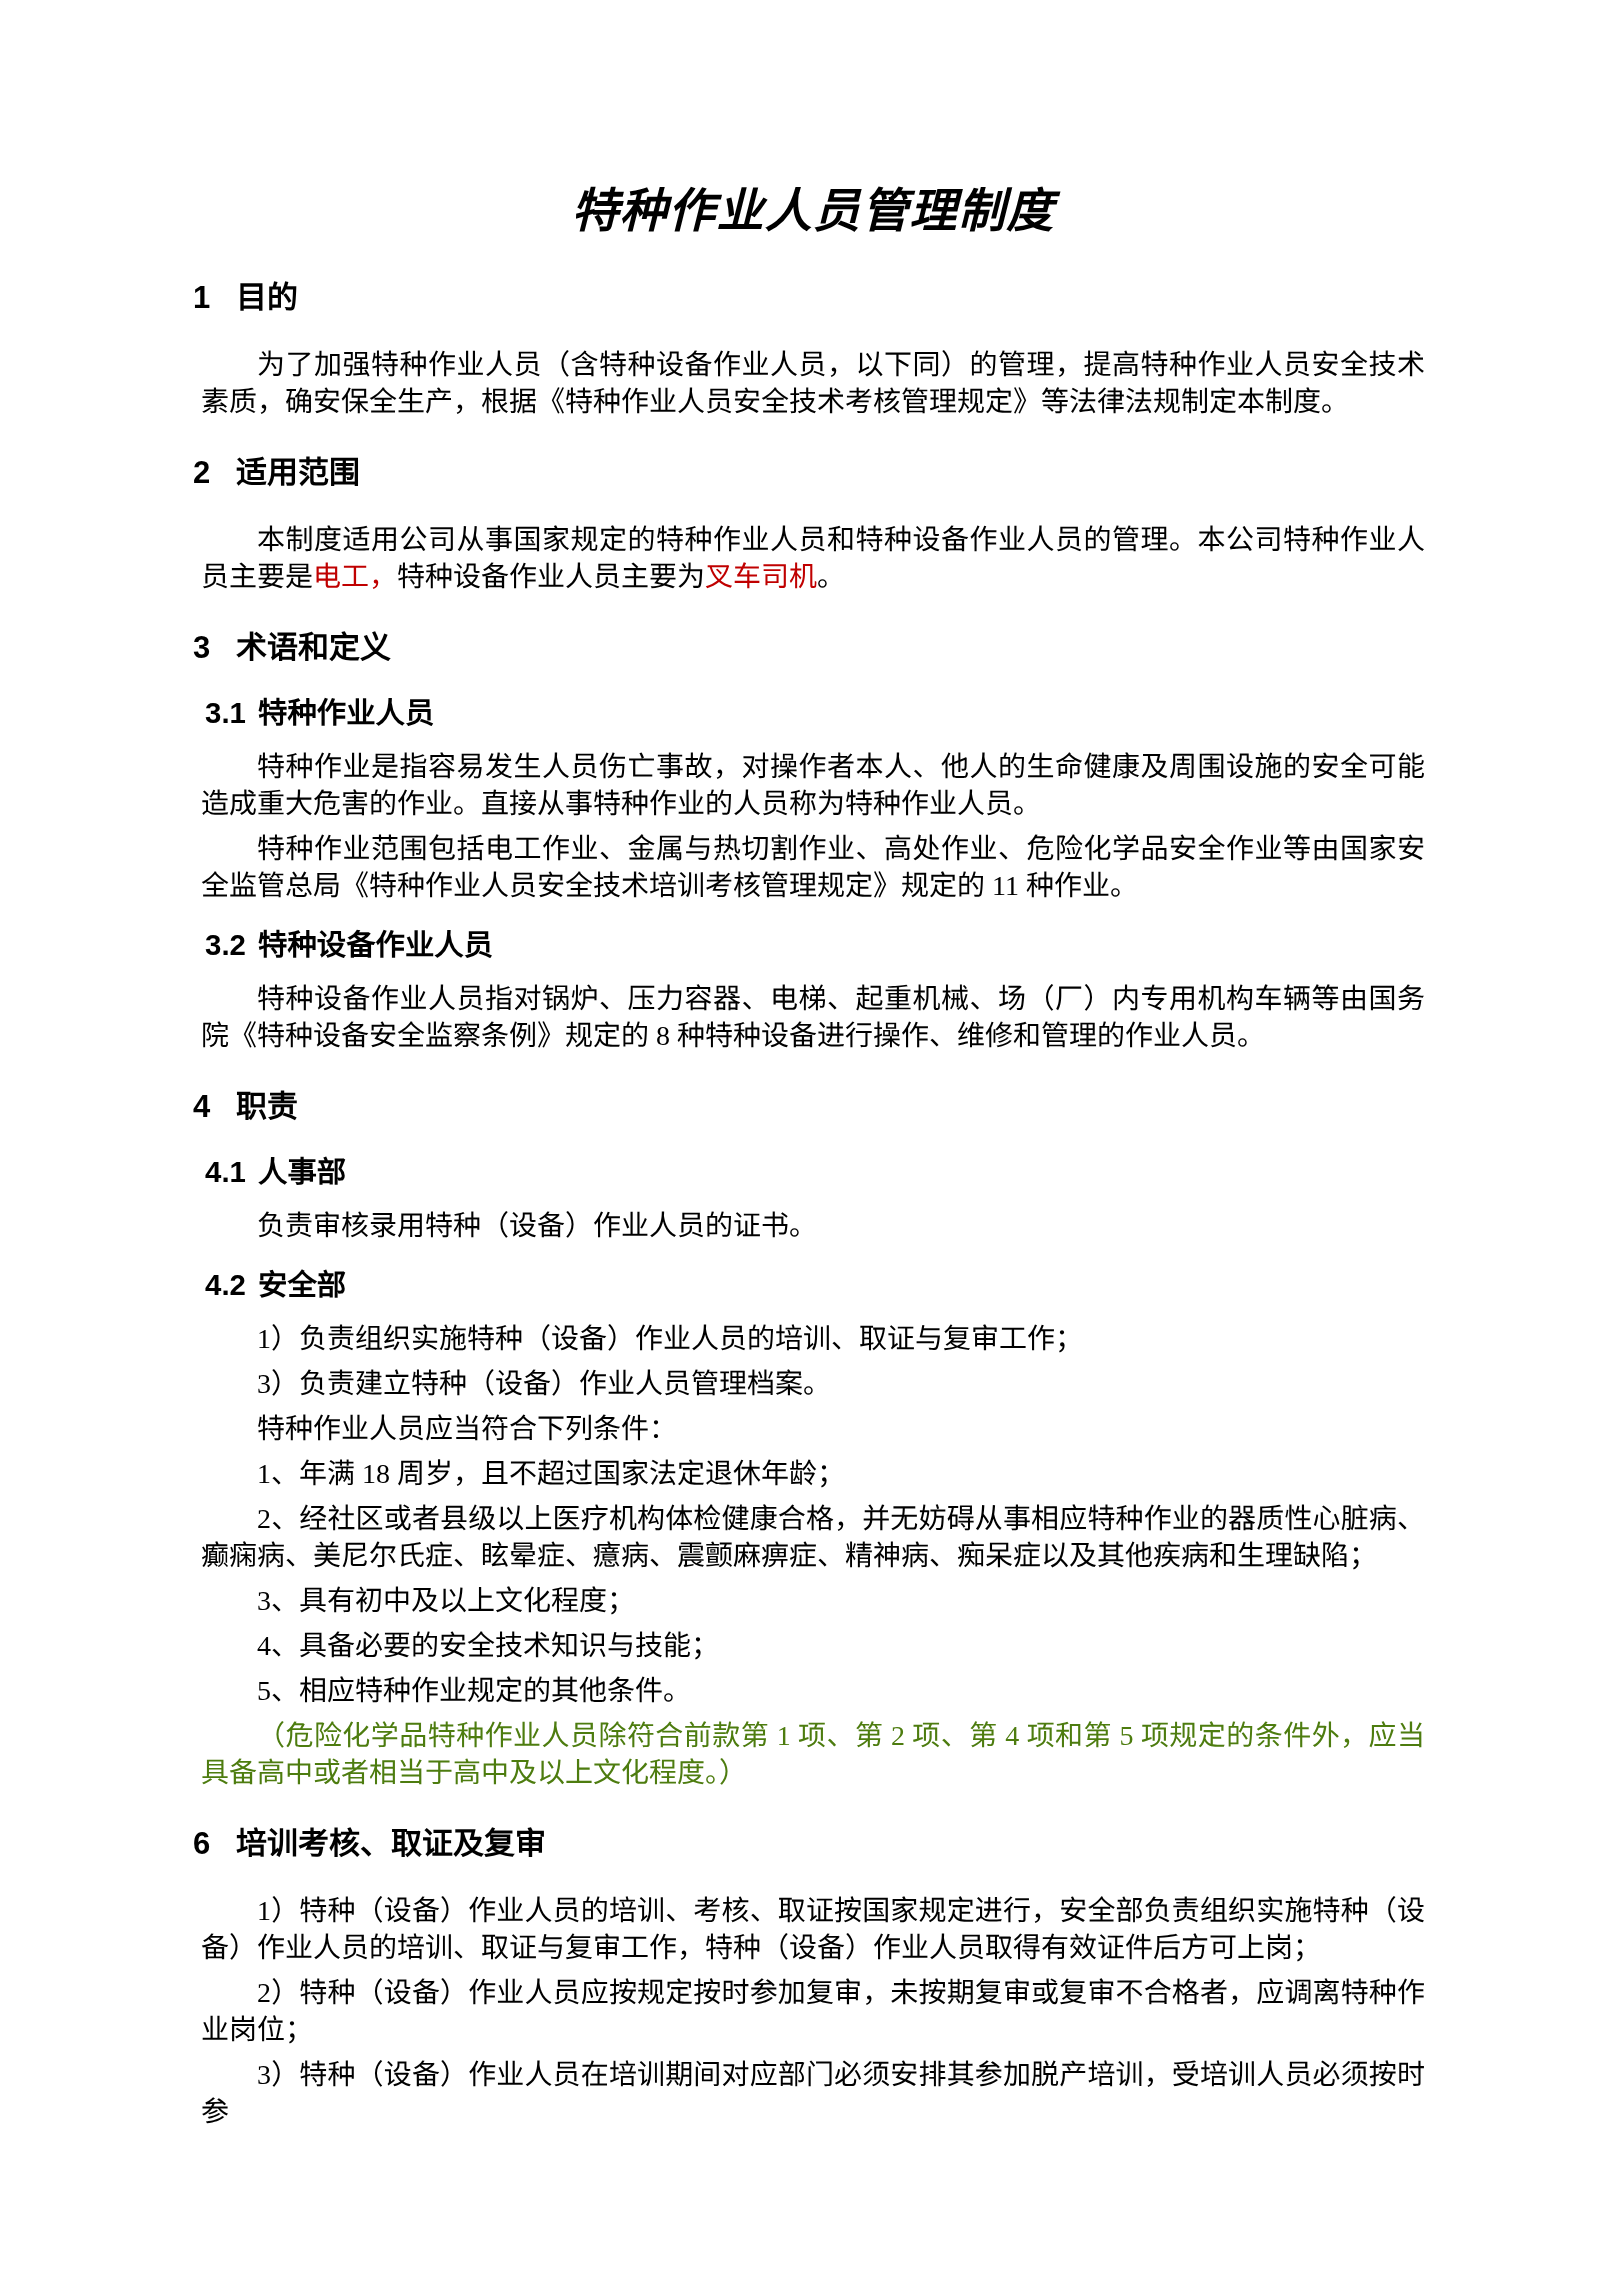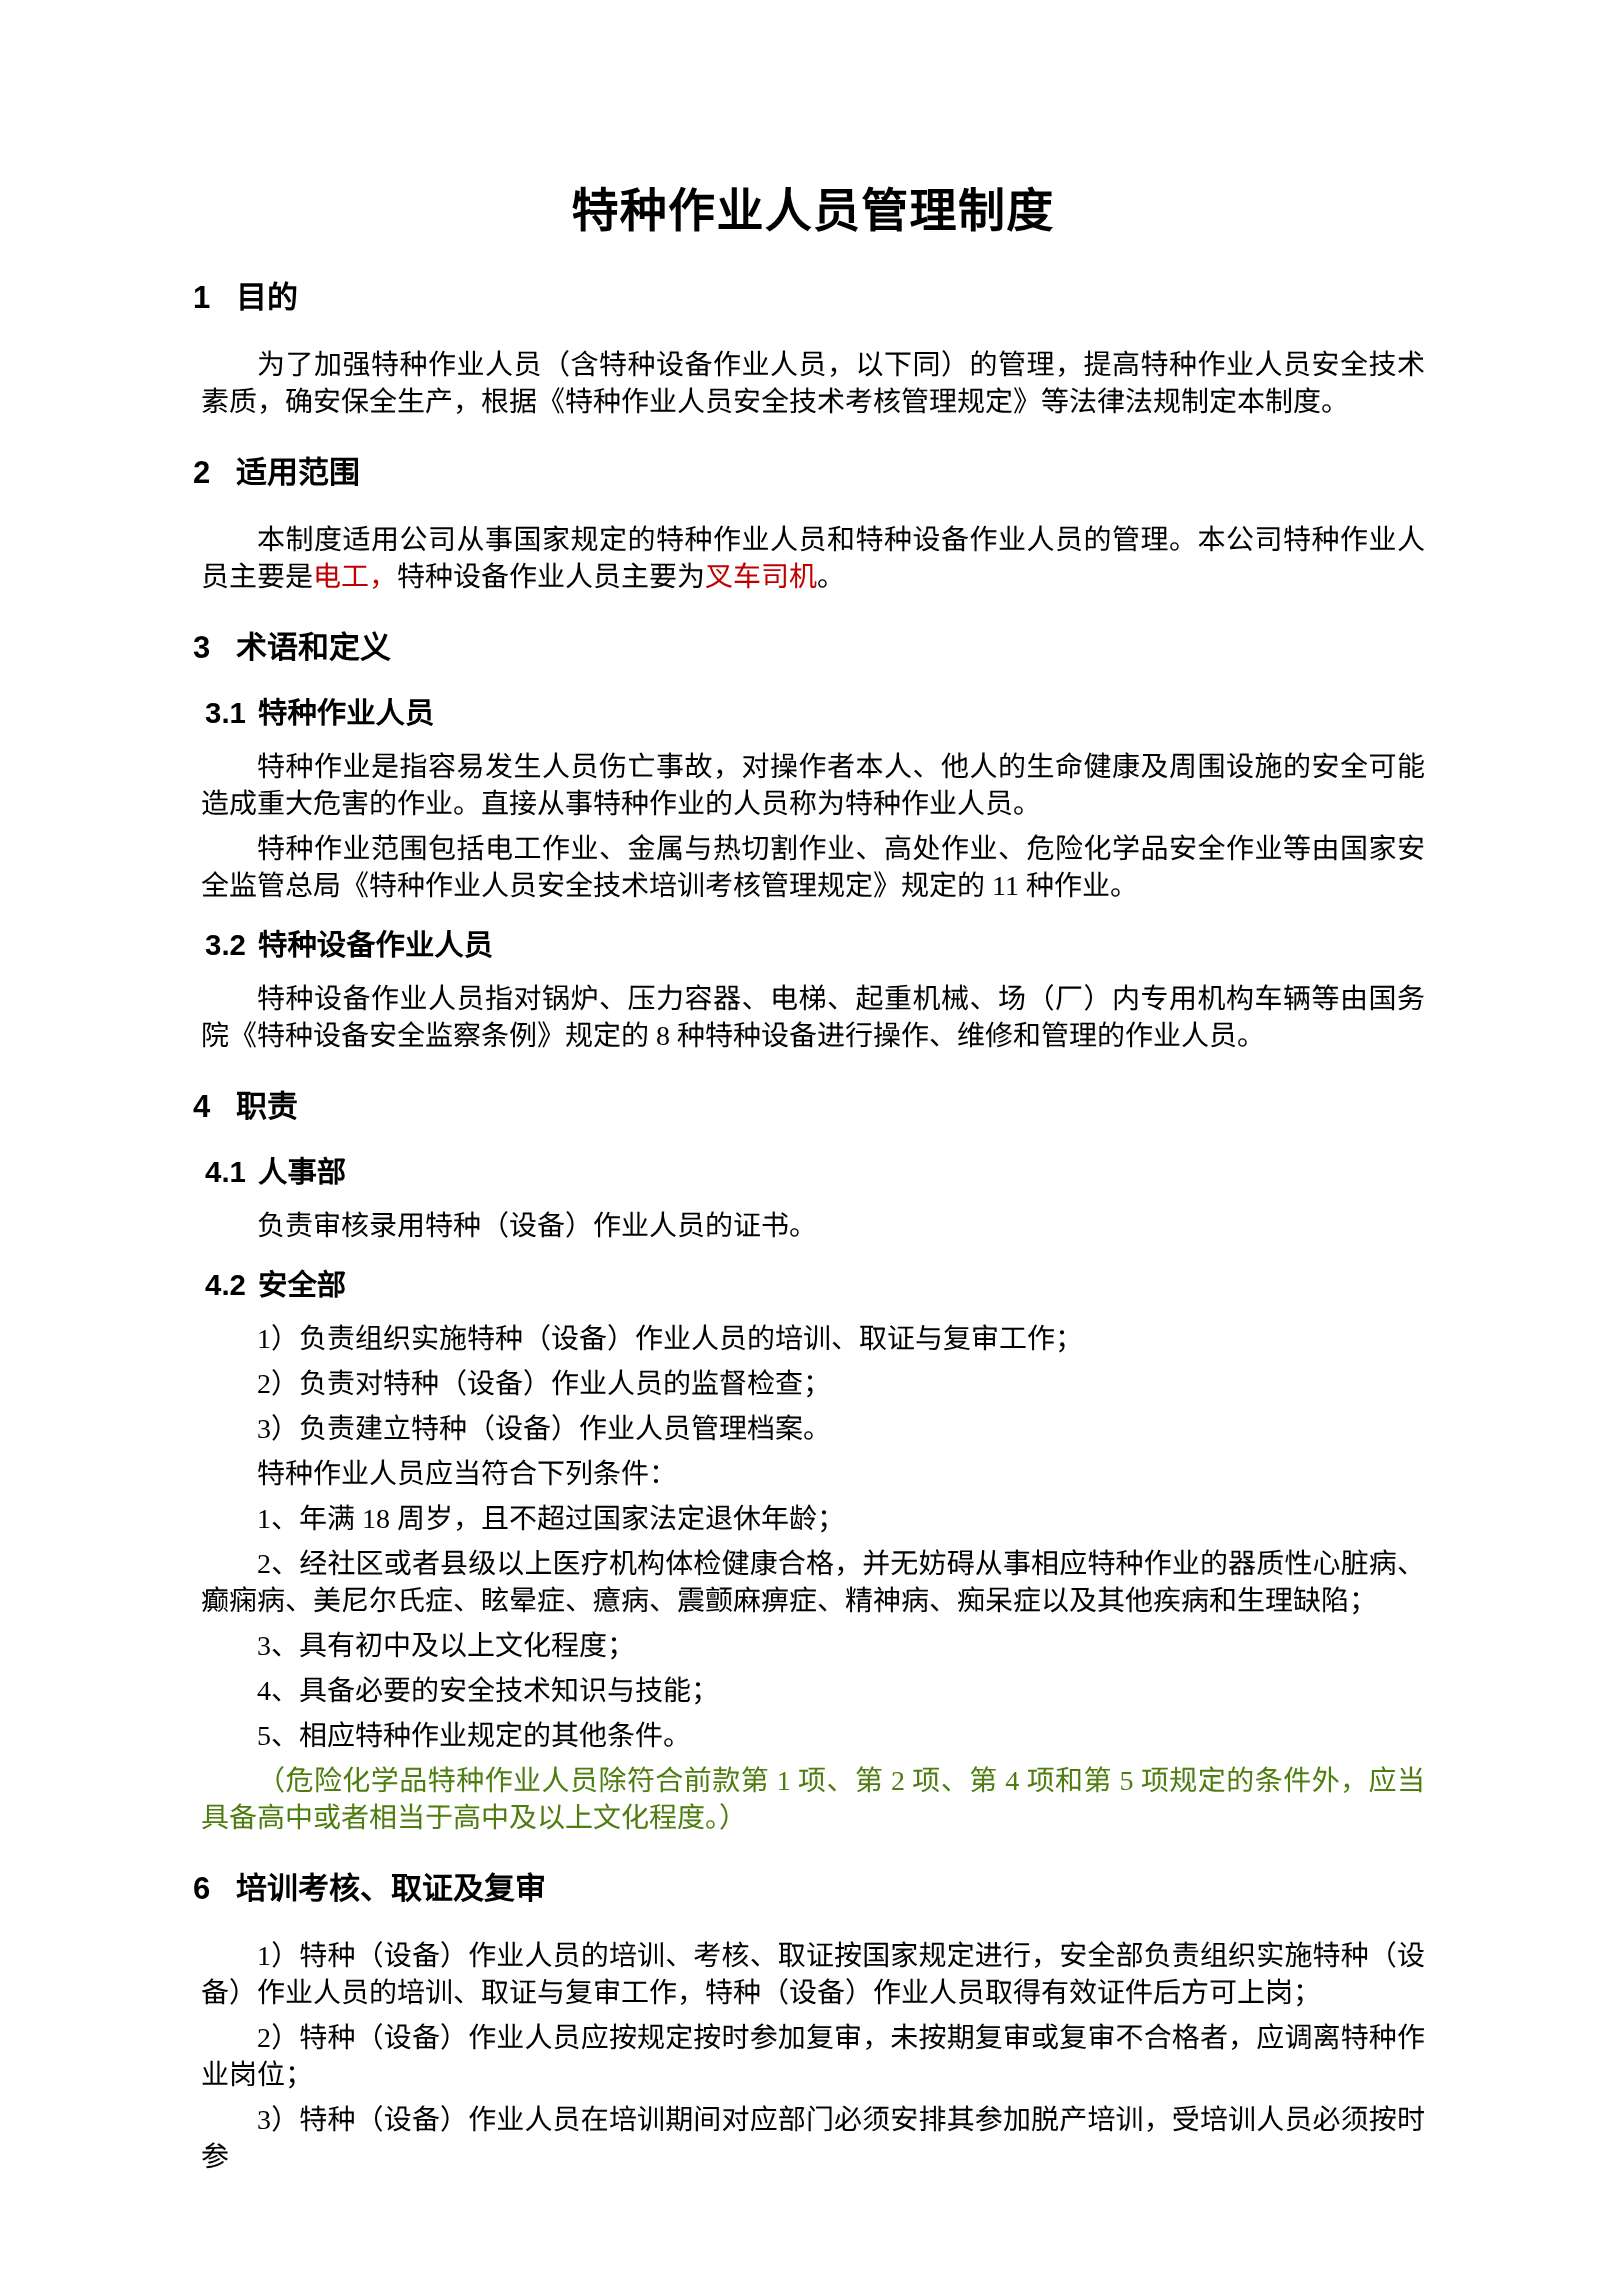--- a/index.html
+++ b/index.html
@@ -19,20 +19,21 @@
     color: #000000;
   }
   .doc-title {
     margin: 0 0 42px 0;
     text-align: center;
     font-family: "Liberation Sans", sans-serif;
     font-weight: bold;
     font-size: 47px;
     line-height: 55px;
     letter-spacing: 1.3px;
+    font-style: italic;
   }
   .h1 {
     margin: 35px 0 31px 0;
     font-family: "Liberation Sans", sans-serif;
     font-weight: bold;
     font-size: 31px;
     line-height: 35px;
     text-indent: 0;
   }
   .h1 .num {
@@ -106,21 +107,20 @@
 
   <div class="h2">
     <span class="num">4.1</span><span>人事部</span>
   </div>
   <p class="para">负责审核录用特种（设备）作业人员的证书。</p>
 
   <div class="h2">
     <span class="num">4.2</span><span>安全部</span>
   </div>
   <p class="para">1）负责组织实施特种（设备）作业人员的培训、取证与复审工作；</p>
-  <p class="para">2）负责对特种（设备）作业人员的监督检查；</p>
   <p class="para">3）负责建立特种（设备）作业人员管理档案。</p>
 
   <p class="para">特种作业人员应当符合下列条件：</p>
   <p class="para">1、年满 18 周岁，且不超过国家法定退休年龄；</p>
   <p class="para">2、经社区或者县级以上医疗机构体检健康合格，并无妨碍从事相应特种作业的器质性心脏病、癫痫病、美尼尔氏症、眩晕症、癔病、震颤麻痹症、精神病、痴呆症以及其他疾病和生理缺陷；</p>
   <p class="para">3、具有初中及以上文化程度；</p>
   <p class="para">4、具备必要的安全技术知识与技能；</p>
   <p class="para">5、相应特种作业规定的其他条件。</p>
   <p class="para note-red">（危险化学品特种作业人员除符合前款第 1 项、第 2 项、第 4 项和第 5 项规定的条件外，应当具备高中或者相当于高中及以上文化程度。）</p>
 

